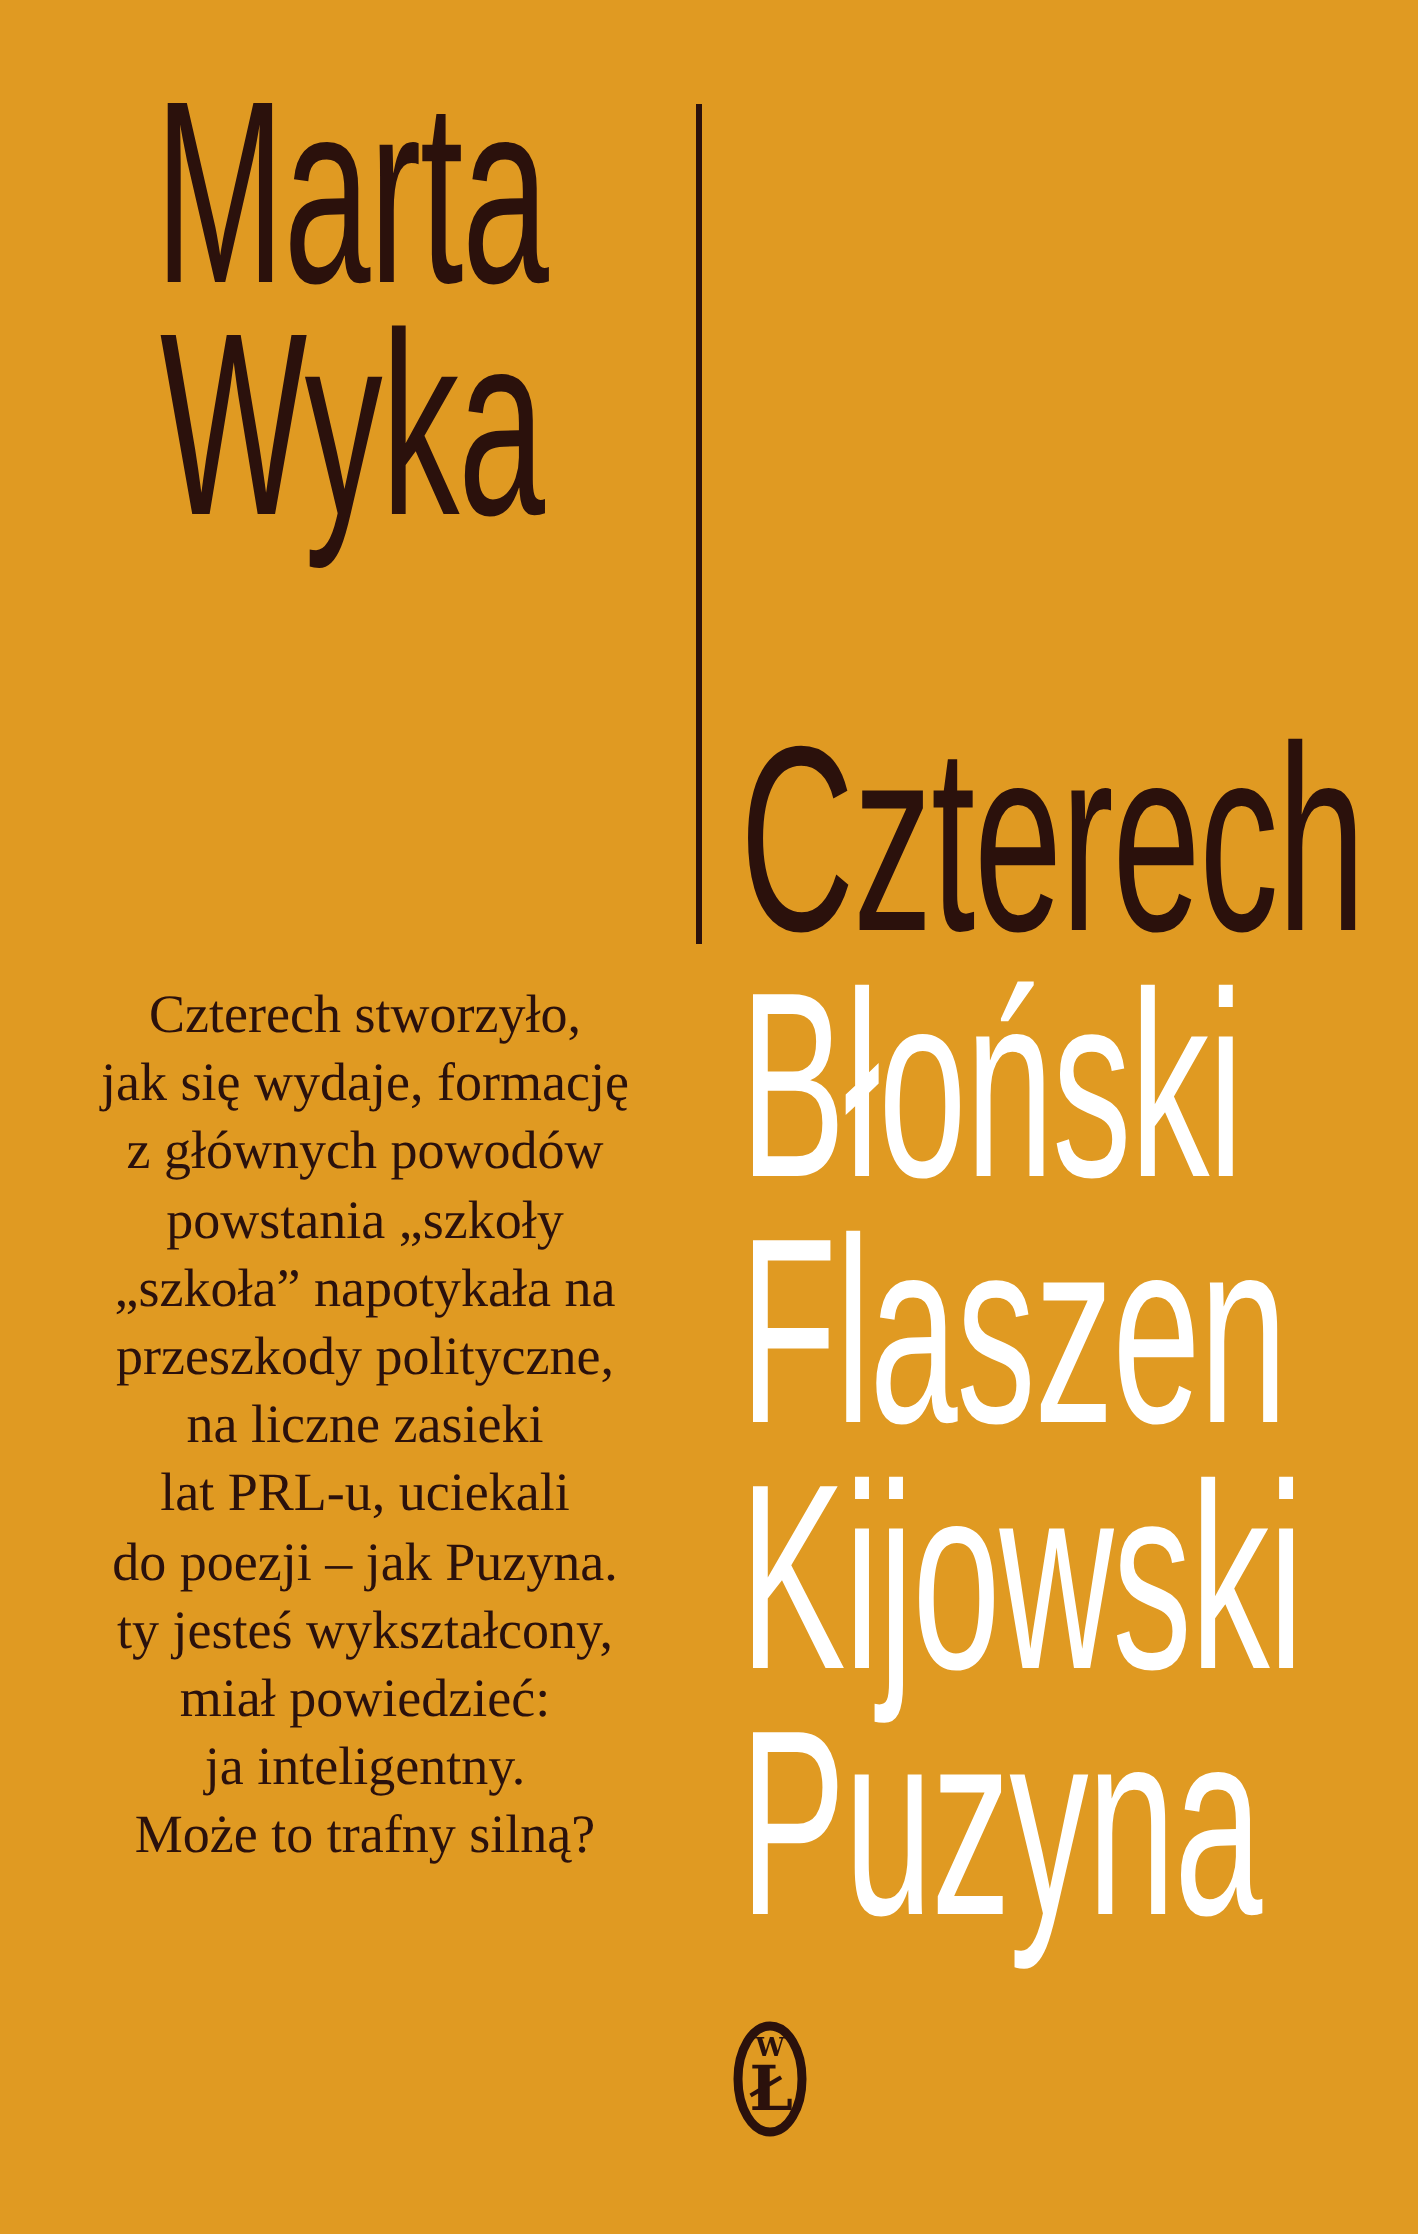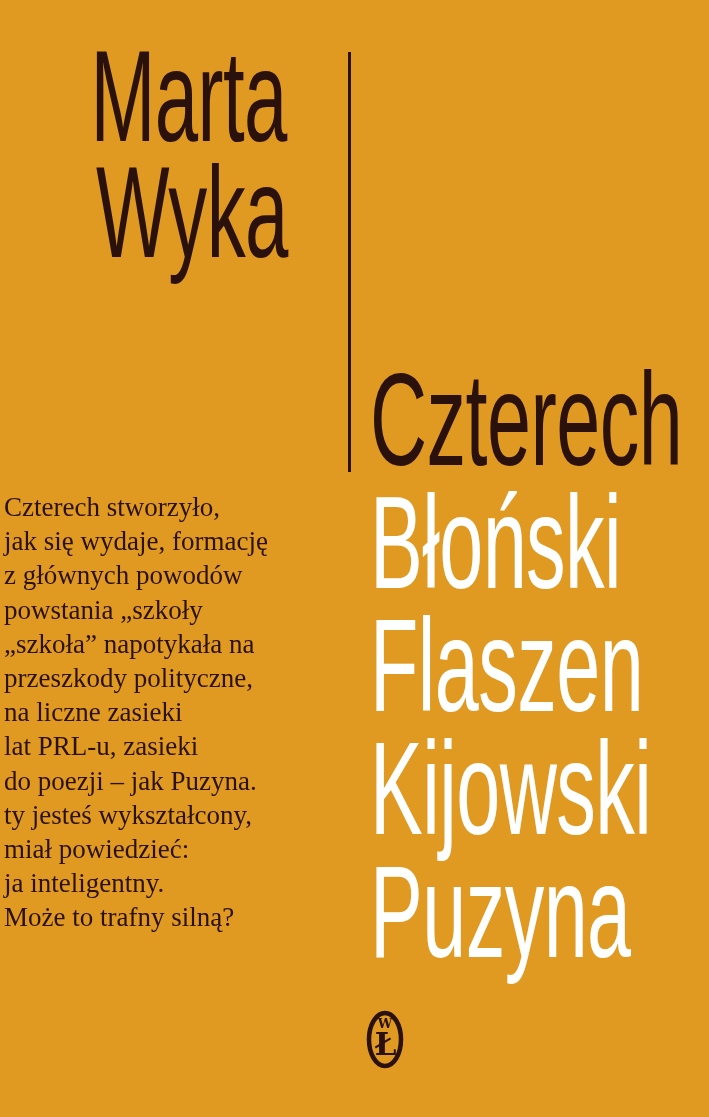--- a/index.html
+++ b/index.html
@@ -12,21 +12,21 @@
   }
   .cover { position: absolute; inset: 0; }
 
   
   .cond { display: inline-block; white-space: nowrap; }
 
   .author {
     position: absolute;
     left: 0; top: 38px;
     width: 352px;
-    text-align: right;
+    text-align: center;
     font-size: 130px;
     line-height: 116px;
     color: var(--ink, #2b110c);
     letter-spacing: -1px;
   }
   .author .cond { transform: scaleX(0.60); transform-origin: 50% 50%; }
 
   .vrule {
     position: absolute;
     left: 348px; top: 52px;
@@ -41,23 +41,23 @@
     line-height: 123px;
     letter-spacing: -1px;
     white-space: nowrap;
   }
   .display .cond { transform: scaleX(0.60); transform-origin: 0 50%; }
   .display .line-dark  { color: var(--ink, #2b110c); }
   .display .line-white { color: var(--names, #ffffff); }
 
   .blurb {
     position: absolute;
-    left: 4px; top: 490px;
+    left: 20px; top: 490px;
     width: 325px;
-    text-align: left;
+    text-align: center;
     font-family: "Liberation Serif", "DejaVu Serif", serif;
     font-size: 27px;
     line-height: 34.2px;
     color: var(--ink, #2b110c);
   }
   .blurb .bline { white-space: nowrap; }
 
   .logo {
     position: absolute;
     left: 365px; top: 1009px;
@@ -106,21 +106,21 @@
   </div>
 
   <div class="blurb">
     <div class="bline">Czterech stworzyło,</div>
     <div class="bline">jak się wydaje, formację</div>
     <div class="bline">z głównych powodów</div>
     <div class="bline">powstania „szkoły</div>
     <div class="bline">„szkoła” napotykała na</div>
     <div class="bline">przeszkody polityczne,</div>
     <div class="bline">na liczne zasieki</div>
-    <div class="bline">lat PRL-u, zasieki</div>
+    <div class="bline">lat PRL-u, uciekali</div>
     <div class="bline">do poezji – jak Puzyna.</div>
     <div class="bline">ty jesteś wykształcony,</div>
     <div class="bline">miał powiedzieć:</div>
     <div class="bline">ja inteligentny.</div>
     <div class="bline">Może to trafny silną?</div>
   </div>
 
   <div class="logo">
     <svg viewBox="0 0 40 61" xmlns="http://www.w3.org/2000/svg">
       <ellipse cx="20" cy="30.5" rx="16" ry="26.5" fill="none" stroke="#2b110c" stroke-width="4.5"></ellipse>

